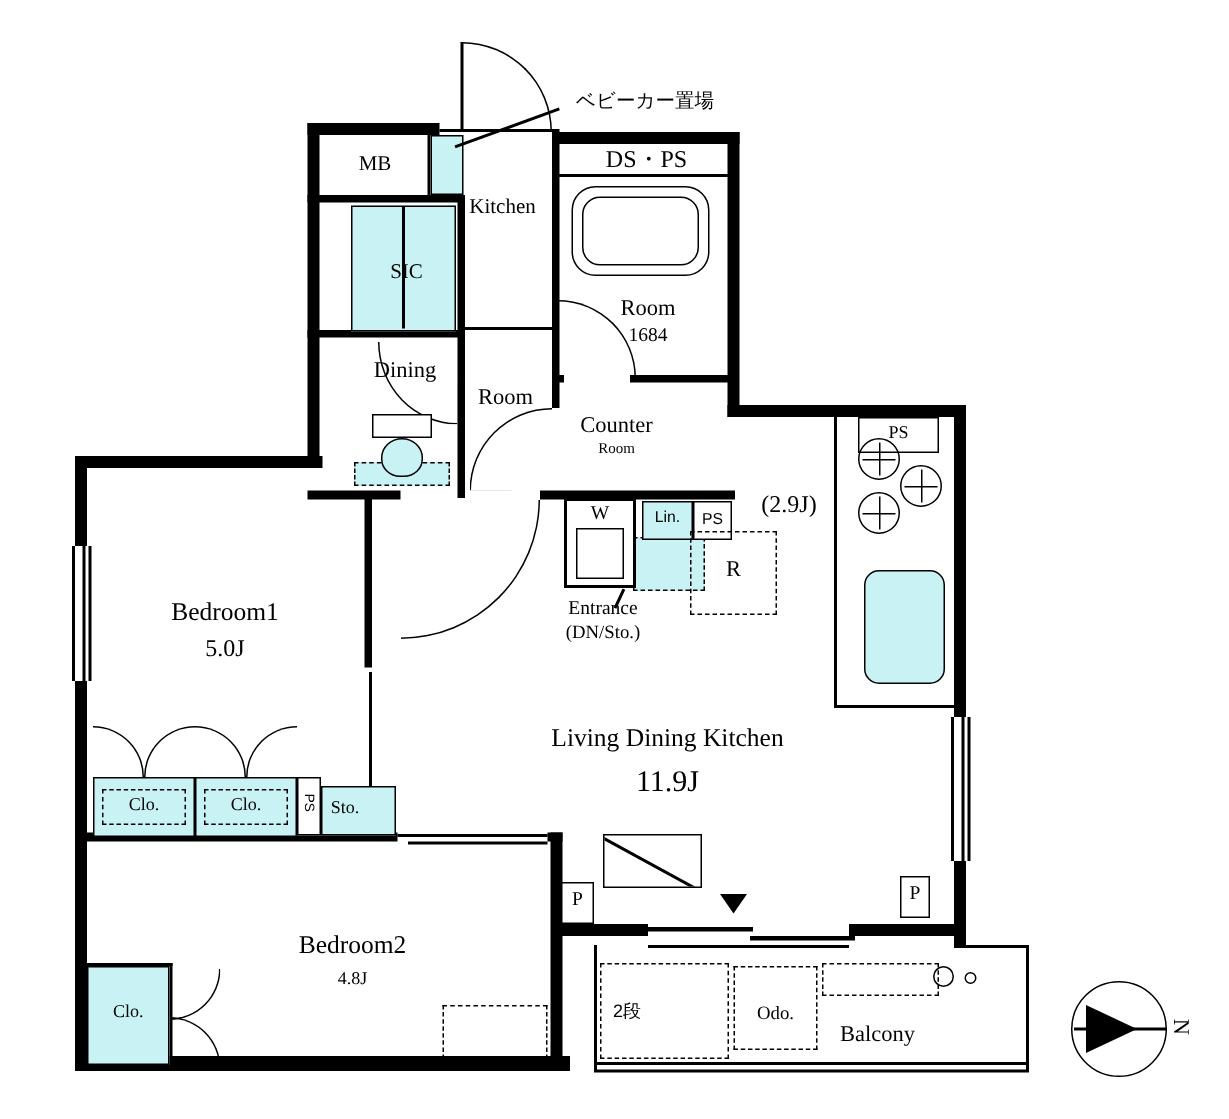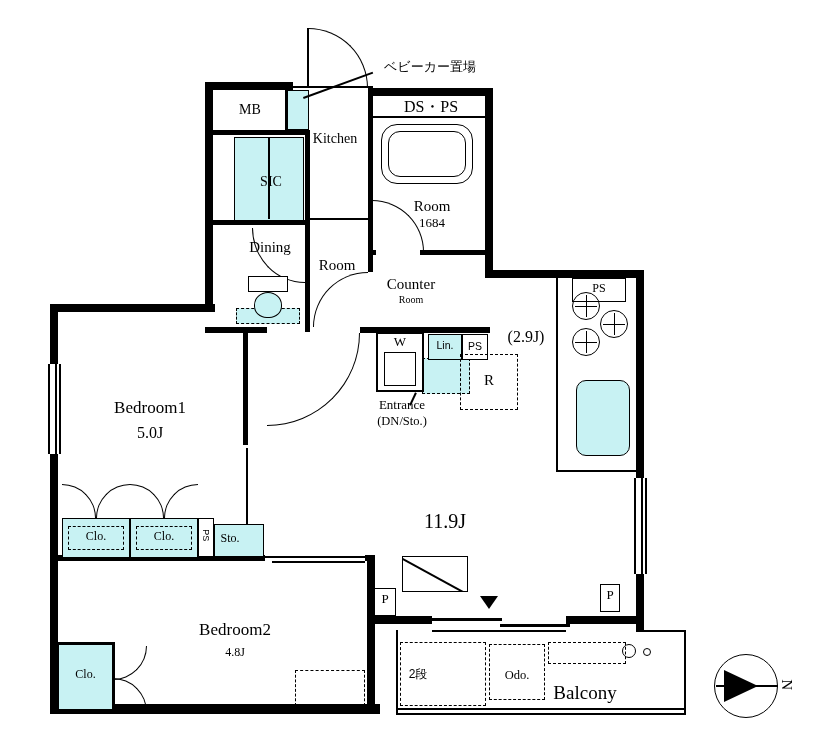--- a/index.html
+++ b/index.html
@@ -161,27 +161,28 @@
   <span class="lbl" style="left:378px;top:335px;width:44px;font-size:13px">W</span>
   <span class="lbl" style="left:428px;top:339px;width:34px;font-size:10.5px;font-family:'Liberation Sans','DejaVu Sans',sans-serif">Lin.</span>
   <span class="lbl" style="left:462px;top:340px;width:26px;font-size:10.5px;font-family:'Liberation Sans','DejaVu Sans',sans-serif">PS</span>
   <span class="lbl" style="left:470px;top:372px;width:38px;font-size:15px">R</span>
   <span class="lbl" style="left:492px;top:328px;width:68px;font-size:16px">(2.9J)</span>
   <span class="lbl" style="left:572px;top:282px;width:54px;font-size:12px">PS</span>
   <span class="lbl" style="left:360px;top:398px;width:84px;font-size:13px">Entrance</span>
   <span class="lbl" style="left:356px;top:414px;width:92px;font-size:12.5px">(DN/Sto.)</span>
   <span class="lbl" style="left:96px;top:398px;width:108px;font-size:17px">Bedroom1</span>
   <span class="lbl" style="left:114px;top:424px;width:72px;font-size:16px">5.0J</span>
+  <span class="lbl" style="left:338px;top:482px;width:214px;font-size:17px">Living Dining Kitchen</span>
   <span class="lbl" style="left:408px;top:510px;width:74px;font-size:20px">11.9J</span>
   <span class="lbl" style="left:181px;top:620px;width:108px;font-size:17px">Bedroom2</span>
   <span class="lbl" style="left:199px;top:646px;width:72px;font-size:12px">4.8J</span>
   <span class="lbl" style="left:62px;top:530px;width:68px;font-size:12px">Clo.</span>
   <span class="lbl" style="left:130px;top:530px;width:68px;font-size:12px">Clo.</span>
   <span class="lbl rot90" style="left:192px;top:530px;width:28px;font-size:9px;font-family:'Liberation Sans','DejaVu Sans',sans-serif">PS</span>
   <span class="lbl" style="left:214px;top:532px;width:32px;font-size:12px">Sto.</span>
   <span class="lbl" style="left:58px;top:668px;width:55px;font-size:12px">Clo.</span>
   <span class="lbl" style="left:374px;top:592px;width:22px;font-size:13px">P</span>
   <span class="lbl" style="left:600px;top:588px;width:20px;font-size:13px">P</span>
-  <span class="lbl" style="left:548px;top:682px;width:74px;font-size:19px">Balcony</span>
+  <span class="lbl" style="left:548px;top:682px;width:74px;font-size:15px">Balcony</span>
   <span class="lbl" style="left:489px;top:668px;width:56px;font-size:12.5px">Odo.</span>
   <span class="lbl" style="left:400px;top:668px;width:36px;font-size:12px;font-family:'Liberation Sans','DejaVu Sans',sans-serif">2段</span>
 
 </div>
 
 </body></html>

